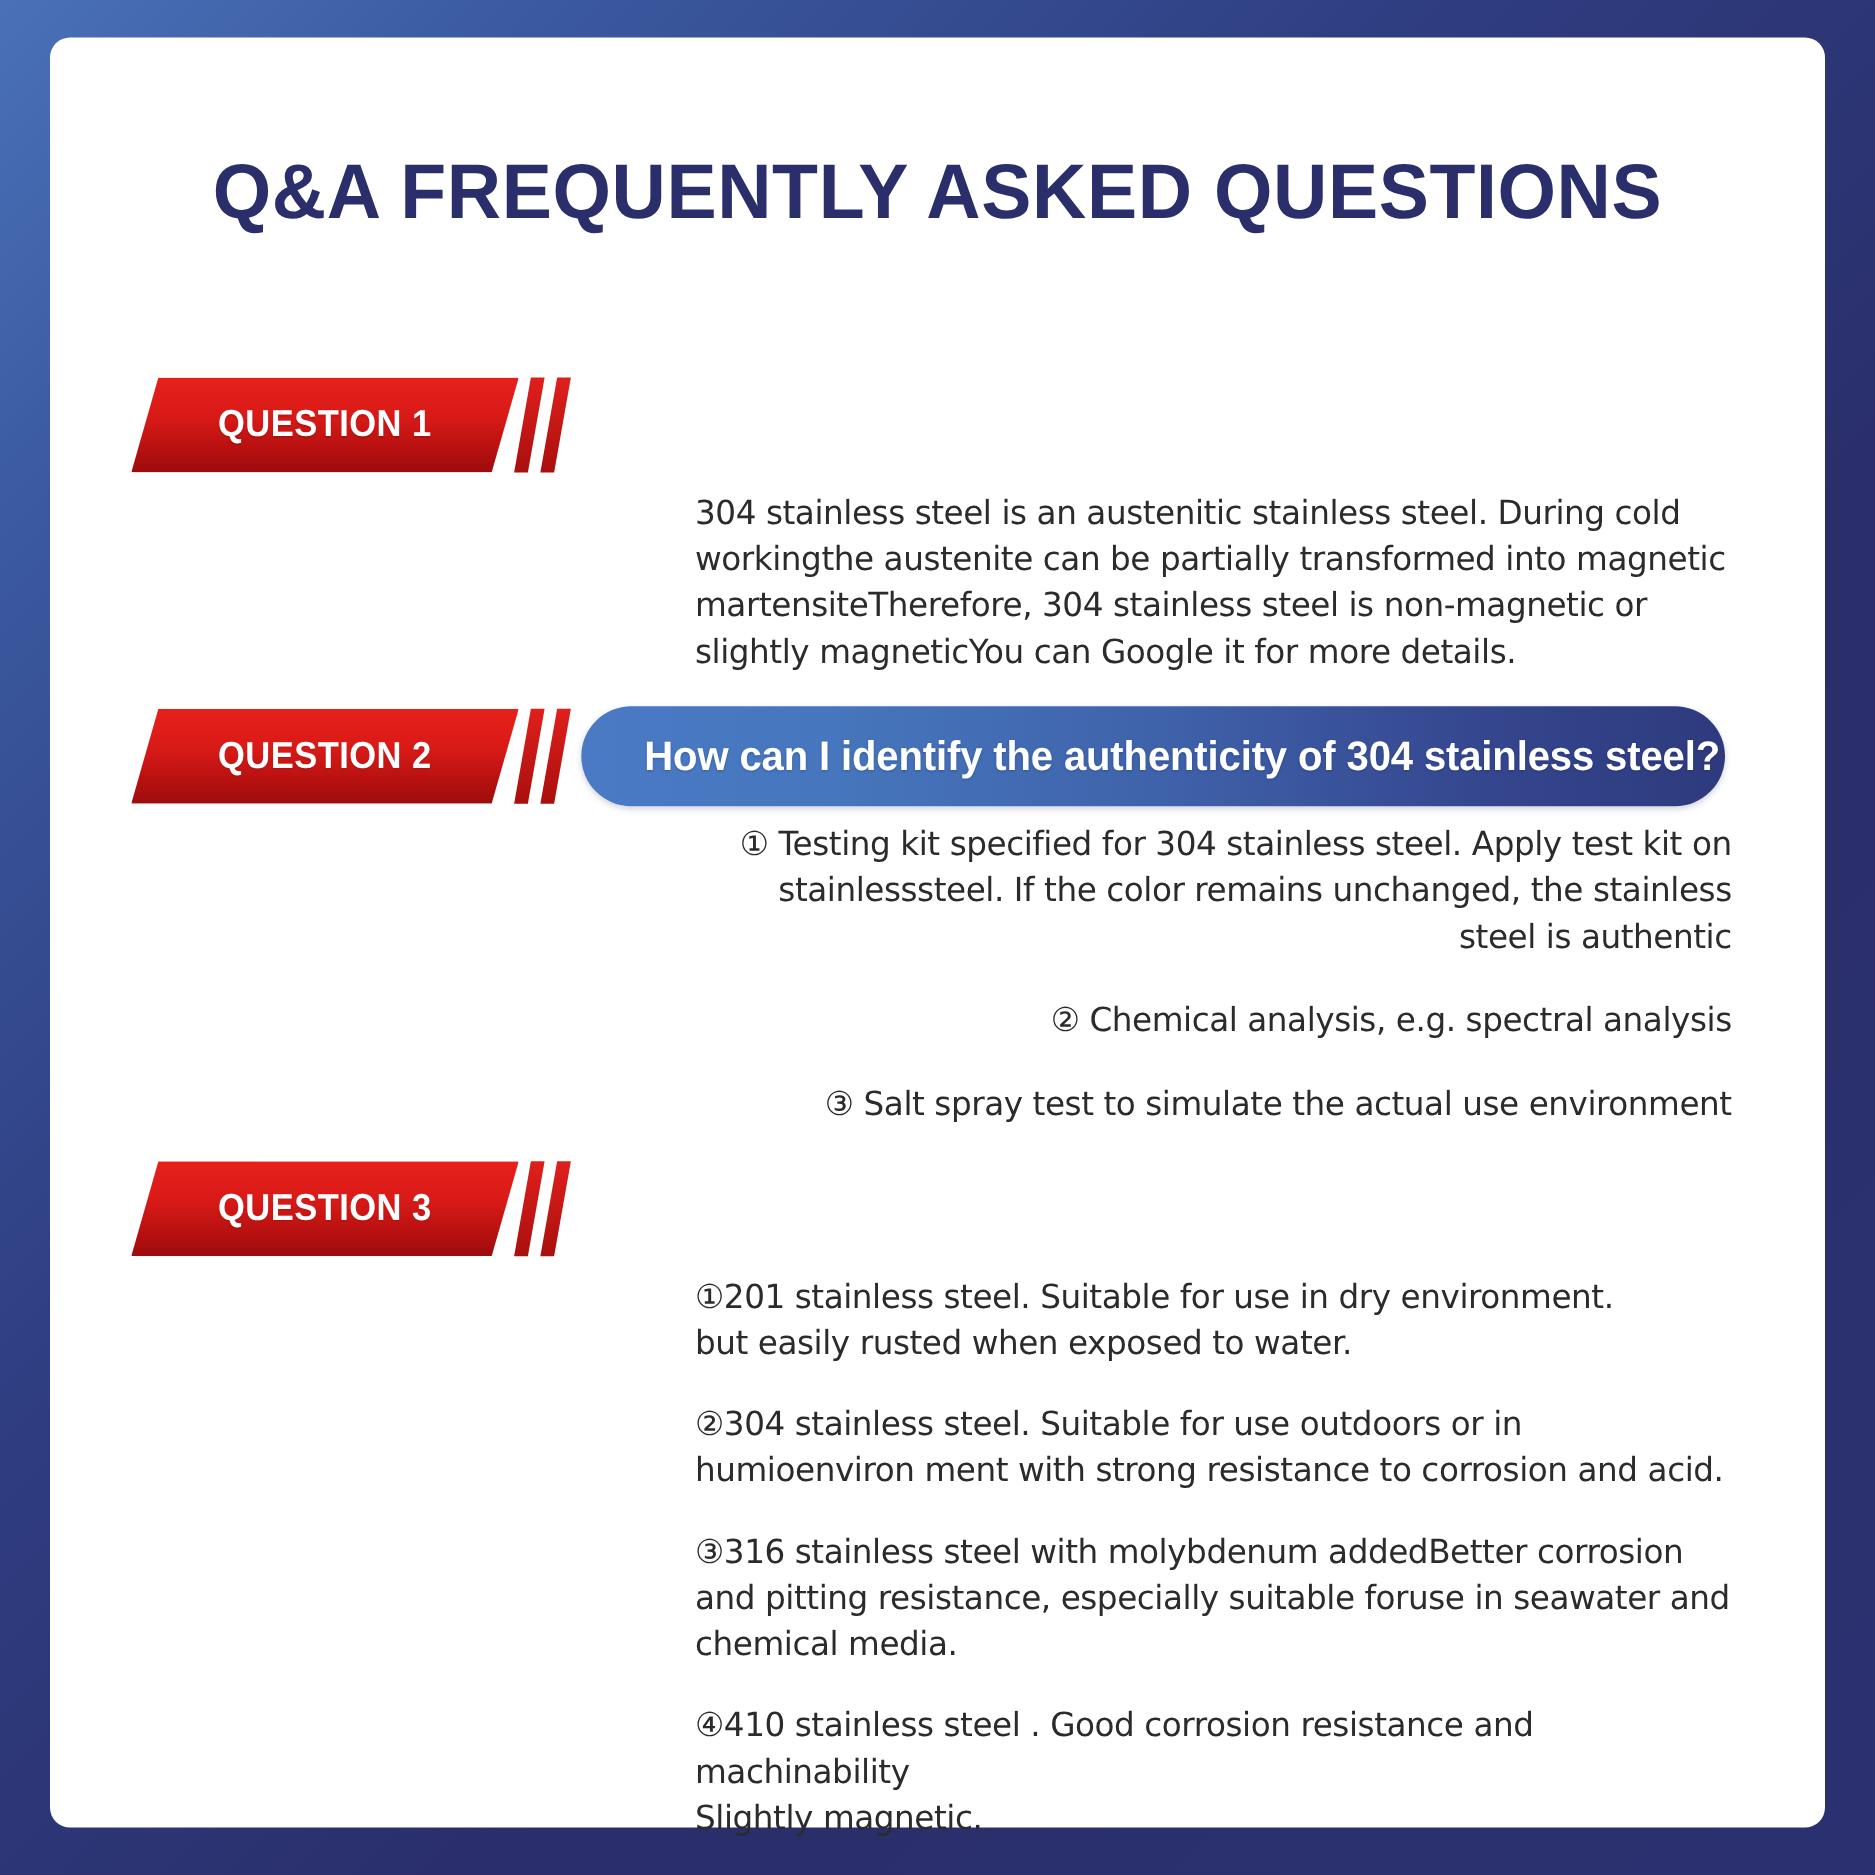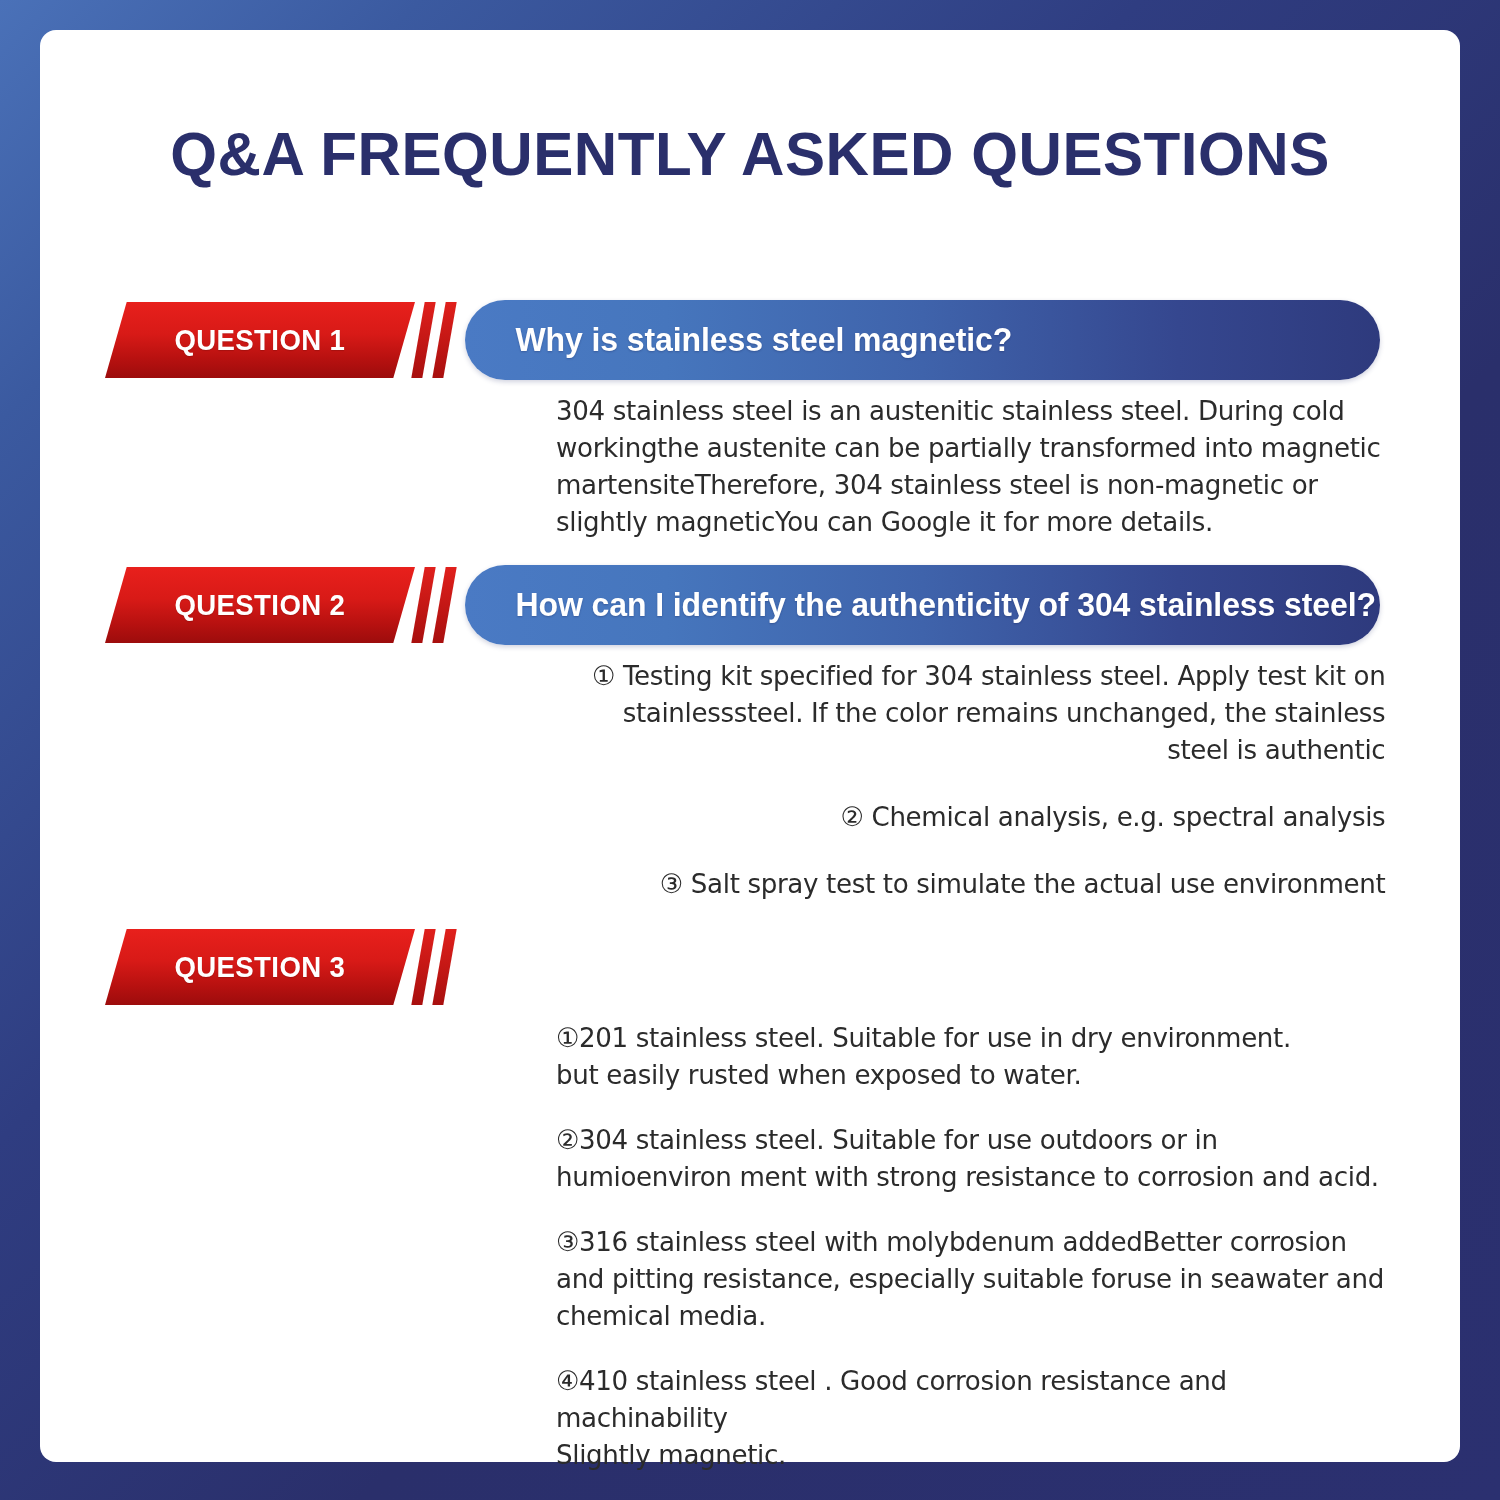--- a/index.html
+++ b/index.html
@@ -147,23 +147,20 @@
 
   <div id="page-title">Q&amp;A FREQUENTLY ASKED QUESTIONS</div>
 
   <div class="qa-block" style="top:252px;margin-top:18px;">
     <div class="qa-header">
       <div class="q-badge">
         <span class="q-badge-label">QUESTION 1</span>
       </div>
       <div class="slash slash-a"></div>
       <div class="slash slash-b"></div>
-      <div class="q-banner">
-        <span class="q-banner-text">Why is stainless steel magnetic?</span>
-      </div>
     </div>
     <div class="answers">
       <div class="answer-p">304 stainless steel is an austenitic stainless steel. During cold workingthe austenite can be partially transformed into magnetic martensiteTherefore, 304 stainless steel is non-magnetic or slightly magneticYou can Google it for more details.</div>
     </div>
   </div>
 
   <div class="qa-block" style="top:535px;text-align:right;">
     <div class="qa-header">
       <div class="q-badge">
         <span class="q-badge-label">QUESTION 2</span>

